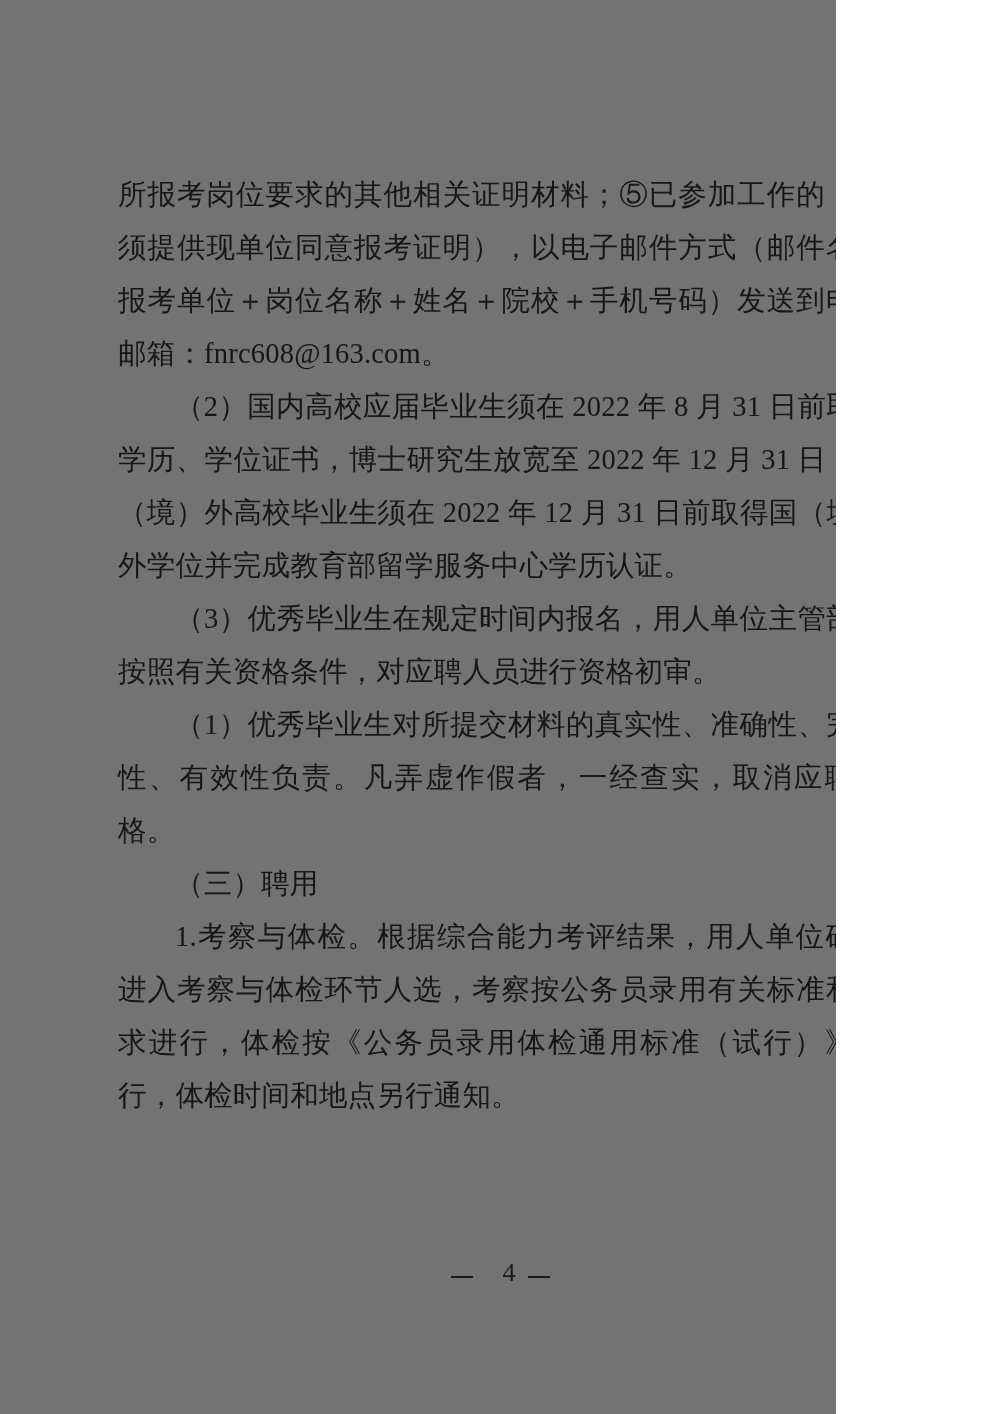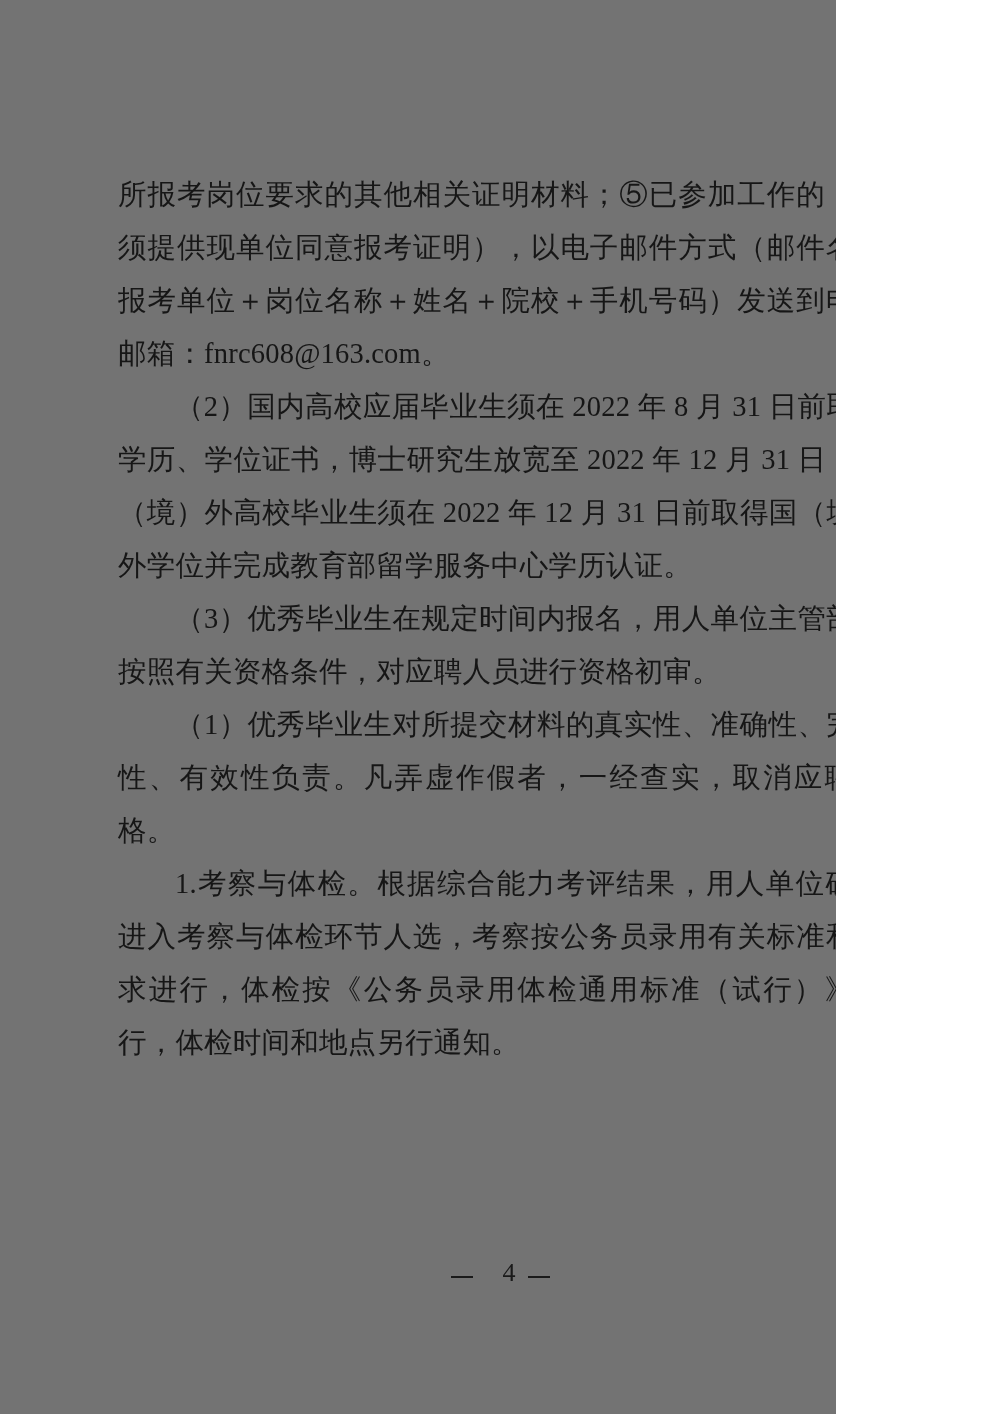--- a/index.html
+++ b/index.html
@@ -66,19 +66,20 @@
 </style>
 </head>
 <body>
 
 <div class="page">
   <div class="content">
     <p class="para">所报考岗位要求的其他相关证明材料；⑤已参加工作的，还须提供现单位同意报考证明），以电子邮件方式（邮件名：报考单位＋岗位名称＋姓名＋院校＋手机号码）发送到电子邮箱：fnrc608@163.com。</p>
     <p class="para indent">（2）国内高校应届毕业生须在 2022 年 8 月 31 日前取得学历、学位证书，博士研究生放宽至 2022 年 12 月 31 日；国（境）外高校毕业生须在 2022 年 12 月 31 日前取得国（境）外学位并完成教育部留学服务中心学历认证。</p>
     <p class="para indent">（3）优秀毕业生在规定时间内报名，用人单位主管部门按照有关资格条件，对应聘人员进行资格初审。</p>
     <p class="para indent">（1）优秀毕业生对所提交材料的真实性、准确性、完整性、有效性负责。凡弄虚作假者，一经查实，取消应聘资格。</p>
+    <p class="para indent">（三）聘用</p>
     <p class="para indent">1.考察与体检。根据综合能力考评结果，用人单位确定进入考察与体检环节人选，考察按公务员录用有关标准和要求进行，体检按《公务员录用体检通用标准（试行）》执行，体检时间和地点另行通知。</p>
   </div>
 
   <div class="page-number-wrap">
     <span class="dash"></span><span class="page-number">4</span><span class="dash"></span>
   </div>
 </div>
 
 </body></html>

